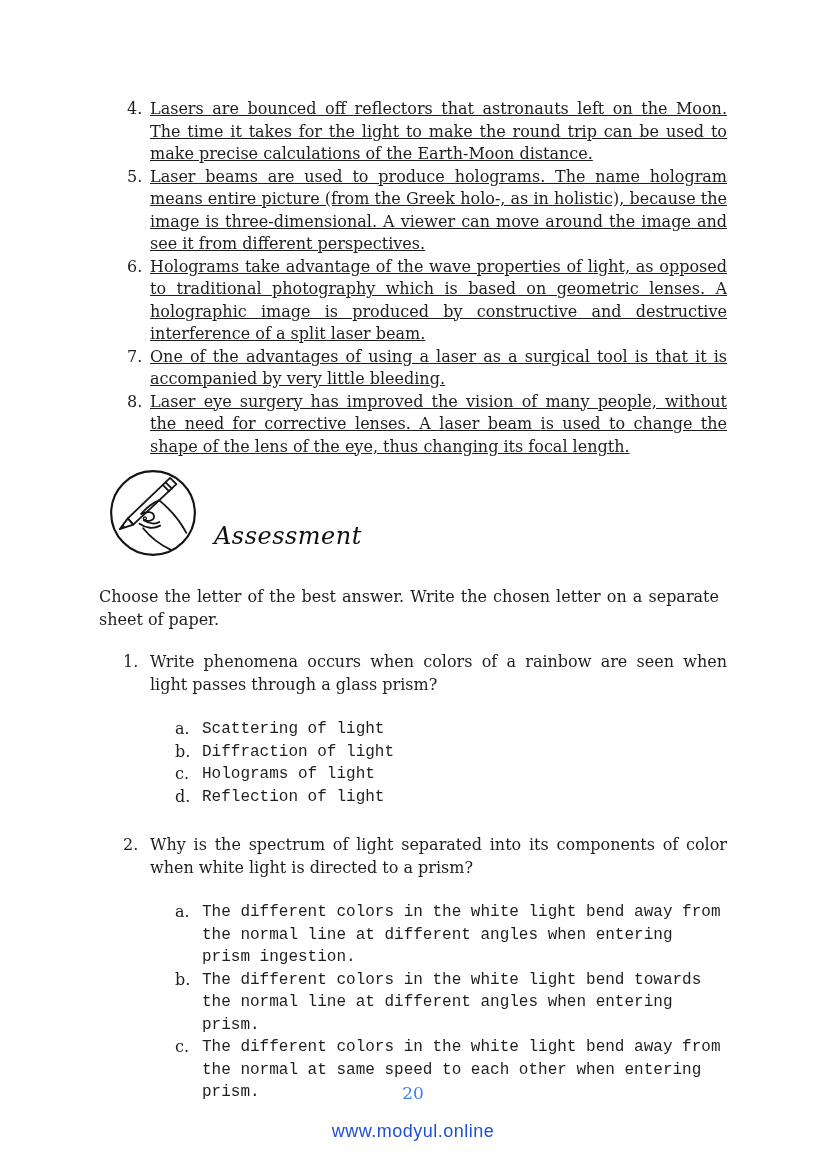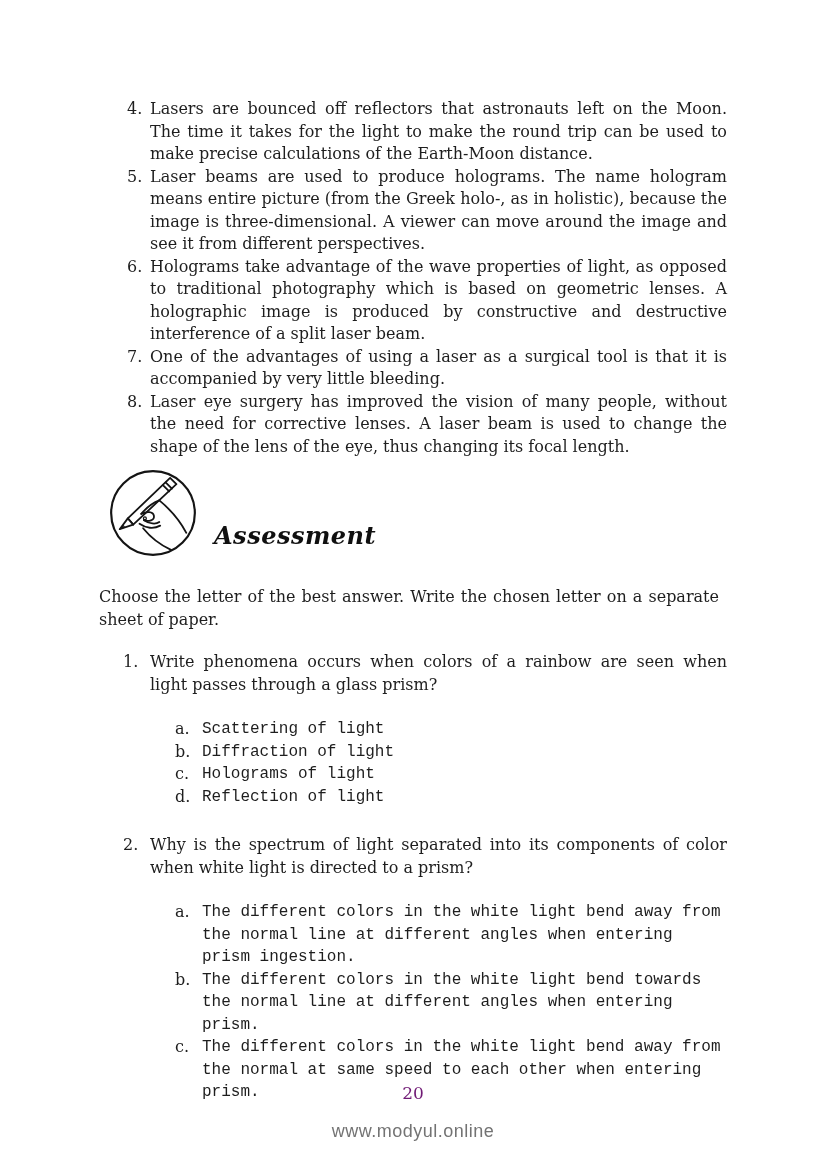--- a/index.html
+++ b/index.html
@@ -14,56 +14,56 @@
   }
   .content {
     position: absolute;
     left: 99px; top: 0;
     width: 628px;
   }
   
   .facts { margin: 98px 0 0 0; padding: 0; list-style: none; }
   .fact { display: flex; line-height: 22.5px; text-align: justify; }
   .fact .num { flex: 0 0 51px; padding-left: 28px; box-sizing: border-box; }
-  .fact .txt { flex: 1; }
+  .fact .txt { flex: 1; text-decoration: underline; }
   
   .icon-row { display: flex; align-items: flex-end; margin: 9px 0 0 9px; height: 92px; }
   .assess-icon { width: 90px; height: 92px; display: block; }
   .assess-icon svg { width: 90px; height: 92px; display: block; }
   .assess-title {
     margin: 0 0 9px 16px;
     font-family: "DejaVu Serif", serif;
     font-size: 24px;
-    font-weight: bold;
+    font-weight: normal;
     font-style: italic;
     color: #101010;
     letter-spacing: 0.5px;
   }
   .instructions { margin: 27px 8px 0 0; line-height: 22.5px; text-align: justify; }
   
   .question { margin-top: 20px; }
   .question.q2 { margin-top: 26px; }
   .q-row { display: flex; line-height: 22.5px; text-align: justify; }
   .q-num { flex: 0 0 51px; padding-left: 24px; box-sizing: border-box; }
   .q-text { flex: 1; }
   .opts { margin: 22px 0 0 76px; }
   .opt { display: flex; line-height: 22.5px; }
   .opt-letter { flex: 0 0 27px; }
   .opt-text { flex: 1; font-family: Liberation Mono, monospace; }
   
   .page-number {
     position: absolute; left: 0; right: 0; top: 1083px;
-    text-align: center; font-size: 17px; color: #701a75;
+    text-align: center; font-size: 17px; color: #3b82f6;
   }
   .watermark {
     position: absolute; left: 0; right: 0; top: 1121px;
     text-align: center;
     font-family: "Liberation Sans", sans-serif;
     font-size: 18px;
-    color: #737373;
+    color: #1d4ed8;
     letter-spacing: 0.5px;
   }
 </style>
 </head>
 <body>
 
 <div class="content">
 
   <ol class="facts">
     <li class="fact">

